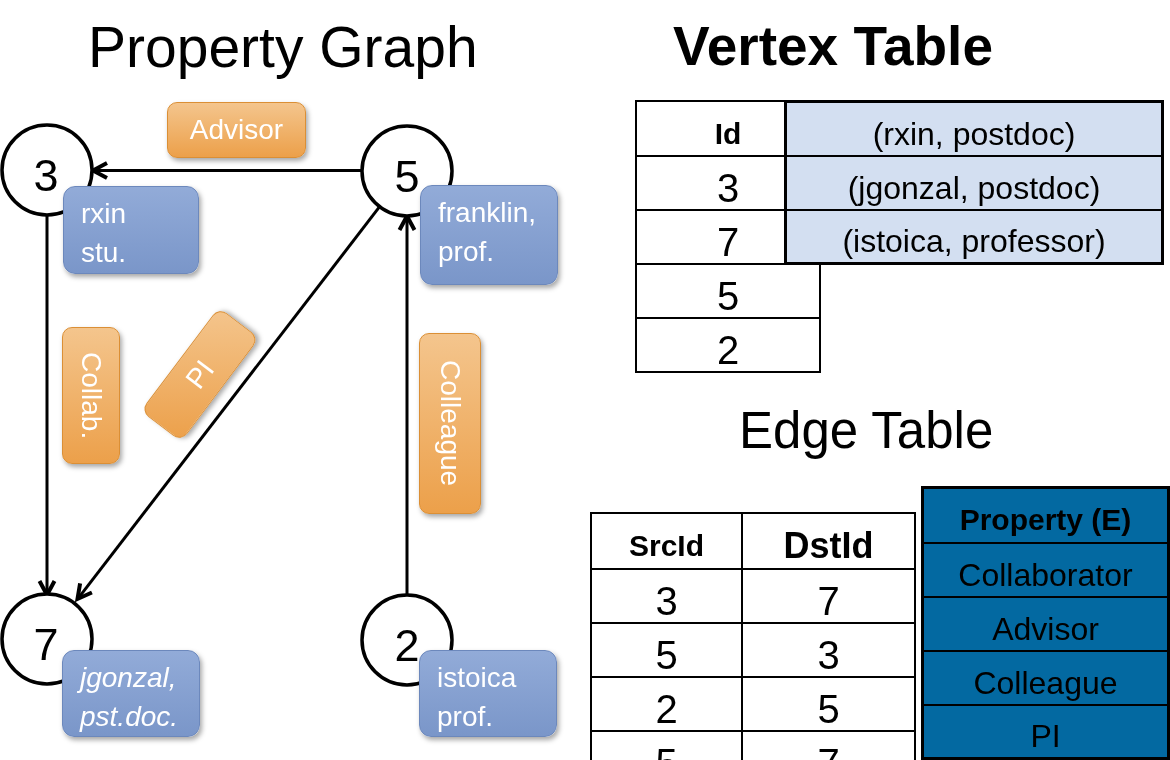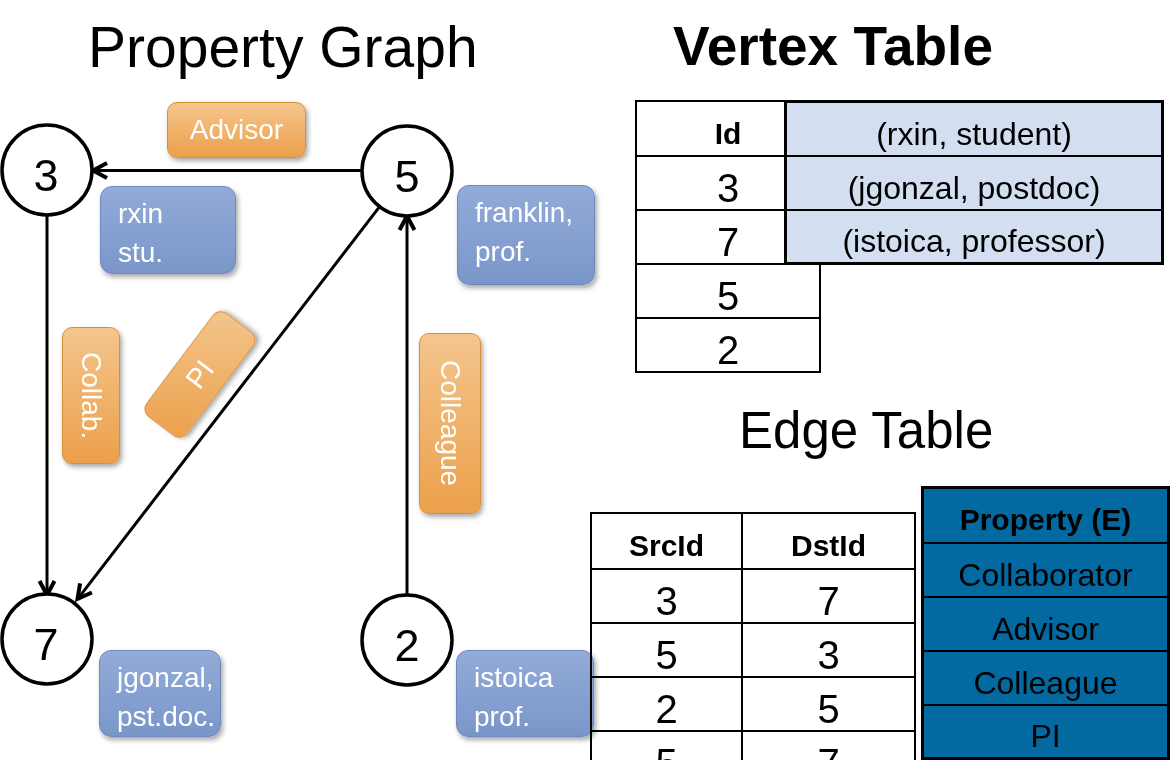--- a/index.html
+++ b/index.html
@@ -11,21 +11,21 @@
         background:linear-gradient(180deg,#f4c58d 0%,#eca04a 100%);
         border:1.5px solid #db8f35;
         box-shadow:2px 3px 5px rgba(0,0,0,0.35);
         color:#fff;display:flex;align-items:center;justify-content:center;
         font-size:28px;}
   .bbox{position:absolute;border-radius:12px;
         background:linear-gradient(180deg,#92abd8 0%,#7a96c9 100%);
         border:1px solid #6c88bc;
         box-shadow:2px 3px 5px rgba(0,0,0,0.35);
         color:#fff;font-size:28px;line-height:39px;padding:7px 0 0 17px;
-        box-sizing:border-box;margin-left:37px;}
+        box-sizing:border-box;}
   .vtext{writing-mode:vertical-rl;text-orientation:mixed;}
   table{border-collapse:collapse;position:absolute;table-layout:fixed;}
   td{text-align:center;vertical-align:middle;padding:10px 0 0 0;color:#000;line-height:1;}
 </style>
 </head>
 <body>
 
 <div class="abs title" style="left:88px;top:14px;font-size:57px;">Property Graph</div>
 
 <svg class="abs" width="1170" height="760" viewBox="0 0 1170 760" style="left:0;top:0;">
@@ -59,21 +59,21 @@
 <div class="obox" style="left:62px;top:327px;width:56px;height:135px;">
     <span class="vtext">Collab.</span>
   </div>
 <div class="obox" style="left:135px;top:348.5px;width:128px;height:49px;transform:rotate(-53deg);background:linear-gradient(233deg,#f4c58d 0%,#eca04a 100%);">PI</div>
 <div class="obox" style="left:419px;top:333px;width:60px;height:179px;">
     <span class="vtext">Colleague</span>
   </div>
 
 <div class="bbox" style="left:63px;top:186px;width:136px;height:88px;">rxin<br>stu.</div>
 <div class="bbox" style="left:420px;top:185px;width:138px;height:100px;">franklin,<br>prof.</div>
-<div class="bbox" style="left:62px;top:650px;width:122px;height:87px;">jgonzal,<br>pst.doc.</div>
+<div class="bbox" style="left:62px;top:650px;width:138px;height:87px;font-style:italic;">jgonzal,<br>pst.doc.</div>
 <div class="bbox" style="left:419px;top:650px;width:138px;height:87px;">istoica<br>prof.</div>
 
 <div class="abs title" style="left:673px;top:14px;font-size:55px;font-weight:bold;">Vertex Table</div>
 
 <table style="left:594px;top:100px;width:186px;border:2.5px solid #000;margin-left:41px;">
   <tbody>
       <tr style="height:55px;">
         <td style="border-bottom:2px solid #000;font-weight:bold;font-size:30px;">Id</td>
       </tr>
   <tr style="height:54px;">
@@ -87,38 +87,38 @@
       </tr>
   <tr style="height:54px;">
         <td style="font-size:40px;">2</td>
       </tr>
 </tbody>
   </table>
 
 <table style="left:784px;top:100px;width:380px;border:3px solid #000;background:#d3dff1;">
   <tbody>
   <tr style="height:54px;">
-        <td style="border-bottom:2px solid #000;font-size:32px;">(rxin, student)</td>
+        <td style="border-bottom:2px solid #000;font-size:32px;">(rxin, postdoc)</td>
       </tr>
   <tr style="height:54px;">
         <td style="border-bottom:2px solid #000;font-size:32px;">(jgonzal, postdoc)</td>
       </tr>
   <tr style="height:54px;">
         <td style="font-size:32px;">(istoica, professor)</td>
       </tr>
 </tbody>
   </table>
 
 <div class="abs title" style="left:739px;top:401px;font-size:51px;">Edge Table</div>
 
 <table style="left:590px;top:512px;width:326px;border:2.5px solid #000;">
   <tbody>
       <tr style="height:56px;">
     <td style="width:149px;border-bottom:2px solid #000;border-right:2px solid #000;font-weight:bold;font-size:30px;">SrcId</td>
-    <td style="border-bottom:2px solid #000;font-weight:bold;font-size:30px;">DstId</td>
+    <td style="border-bottom:2px solid #000;font-weight:bold;font-size:36px;">DstId</td>
   </tr>
   <tr style="height:54px;">
         <td style="border-bottom:2px solid #000;border-right:2px solid #000;font-size:40px;">3</td>
         <td style="border-bottom:2px solid #000;font-size:40px;">7</td>
       </tr>
   <tr style="height:54px;">
         <td style="border-bottom:2px solid #000;border-right:2px solid #000;font-size:40px;">5</td>
         <td style="border-bottom:2px solid #000;font-size:40px;">3</td>
       </tr>
   <tr style="height:54px;">

